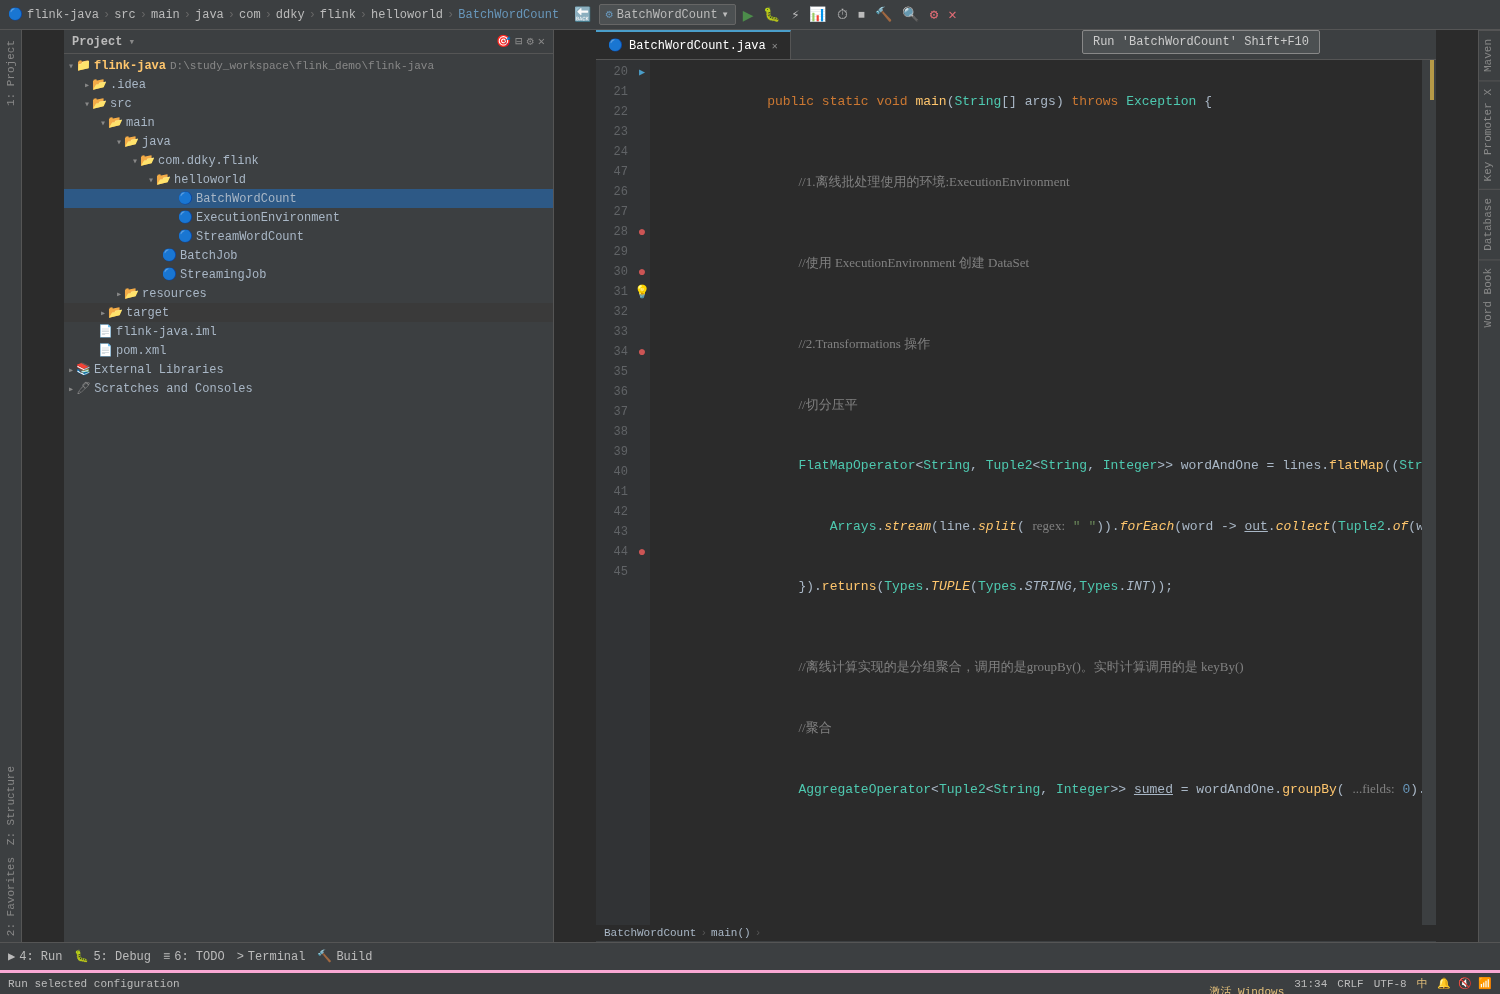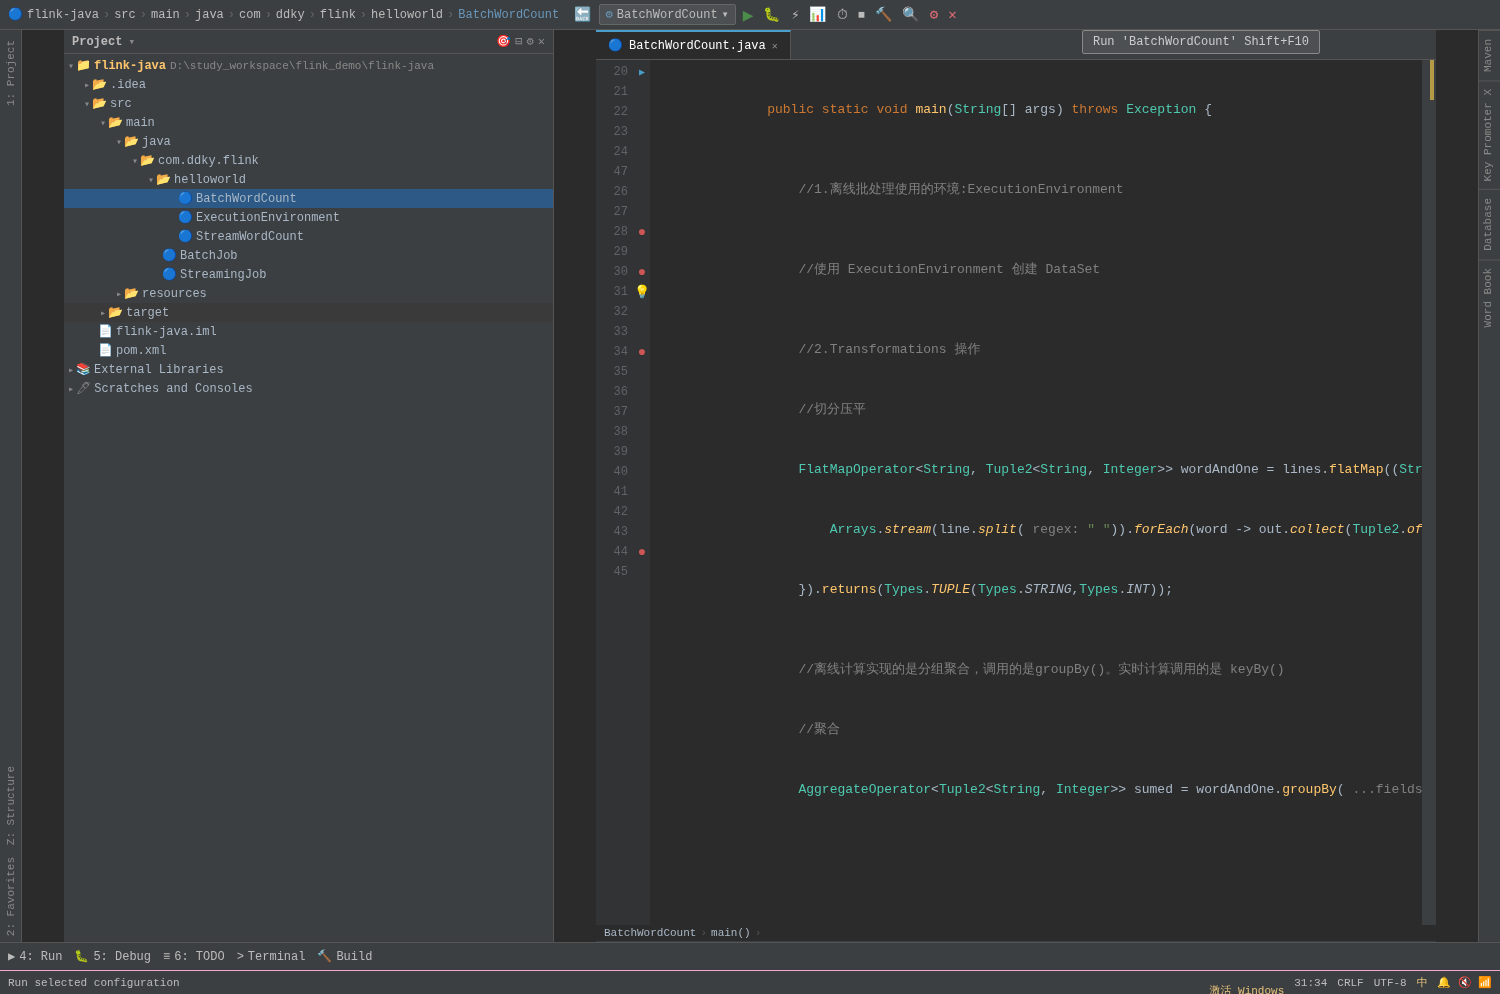--- a/index.html
+++ b/index.html
@@ -230,40 +230,40 @@
       height: 20px;
       display: flex;
       align-items: center;
       justify-content: center;
       font-size: 10px;
       color: #888;
     }
     .code-area {
       flex: 1;
       overflow: auto;
-      padding: 20px 0;
+      padding: 12px 0;
       line-height: 20px;
       font-size: 13px;
     }
     .code-line {
       padding: 0 8px;
       white-space: pre;
       line-height: 20px;
       min-height: 20px;
     }
 
     
     .kw { color: #cc7832; }
     .str { color: #6a8759; }
     .num { color: #6897bb; }
-    .cmt { color: #808080; }
+    .cmt { color: #808080; font-family: Liberation Serif, serif; }
     .fn { color: #ffc66d; }
     .var { color: #a9b7c6; }
     .type { color: #4ec9b0; }
-    .underline { }
+    .underline { text-decoration: underline; }
     .italic { font-style: italic; }
 
     
     .right-sidebar {
       width: 22px;
       background: #3c3f41;
       display: flex;
       flex-direction: column;
       border-left: 1px solid #555;
       flex-shrink: 0;
@@ -299,21 +299,21 @@
       gap: 4px;
     }
 
     
     .status-bar {
       height: 24px;
       background: #3c3f41;
       display: flex;
       align-items: center;
       padding: 0 8px;
-      border-top: 1px solid #f9a8d4;
+      border-top: 3px solid #f9a8d4;
       gap: 2px;
       flex-shrink: 0;
     }
     .status-item {
       color: #bbbbbb;
       font-size: 11px;
     }
     .status-left { flex: 1; }
     .status-right {
       display: flex;

